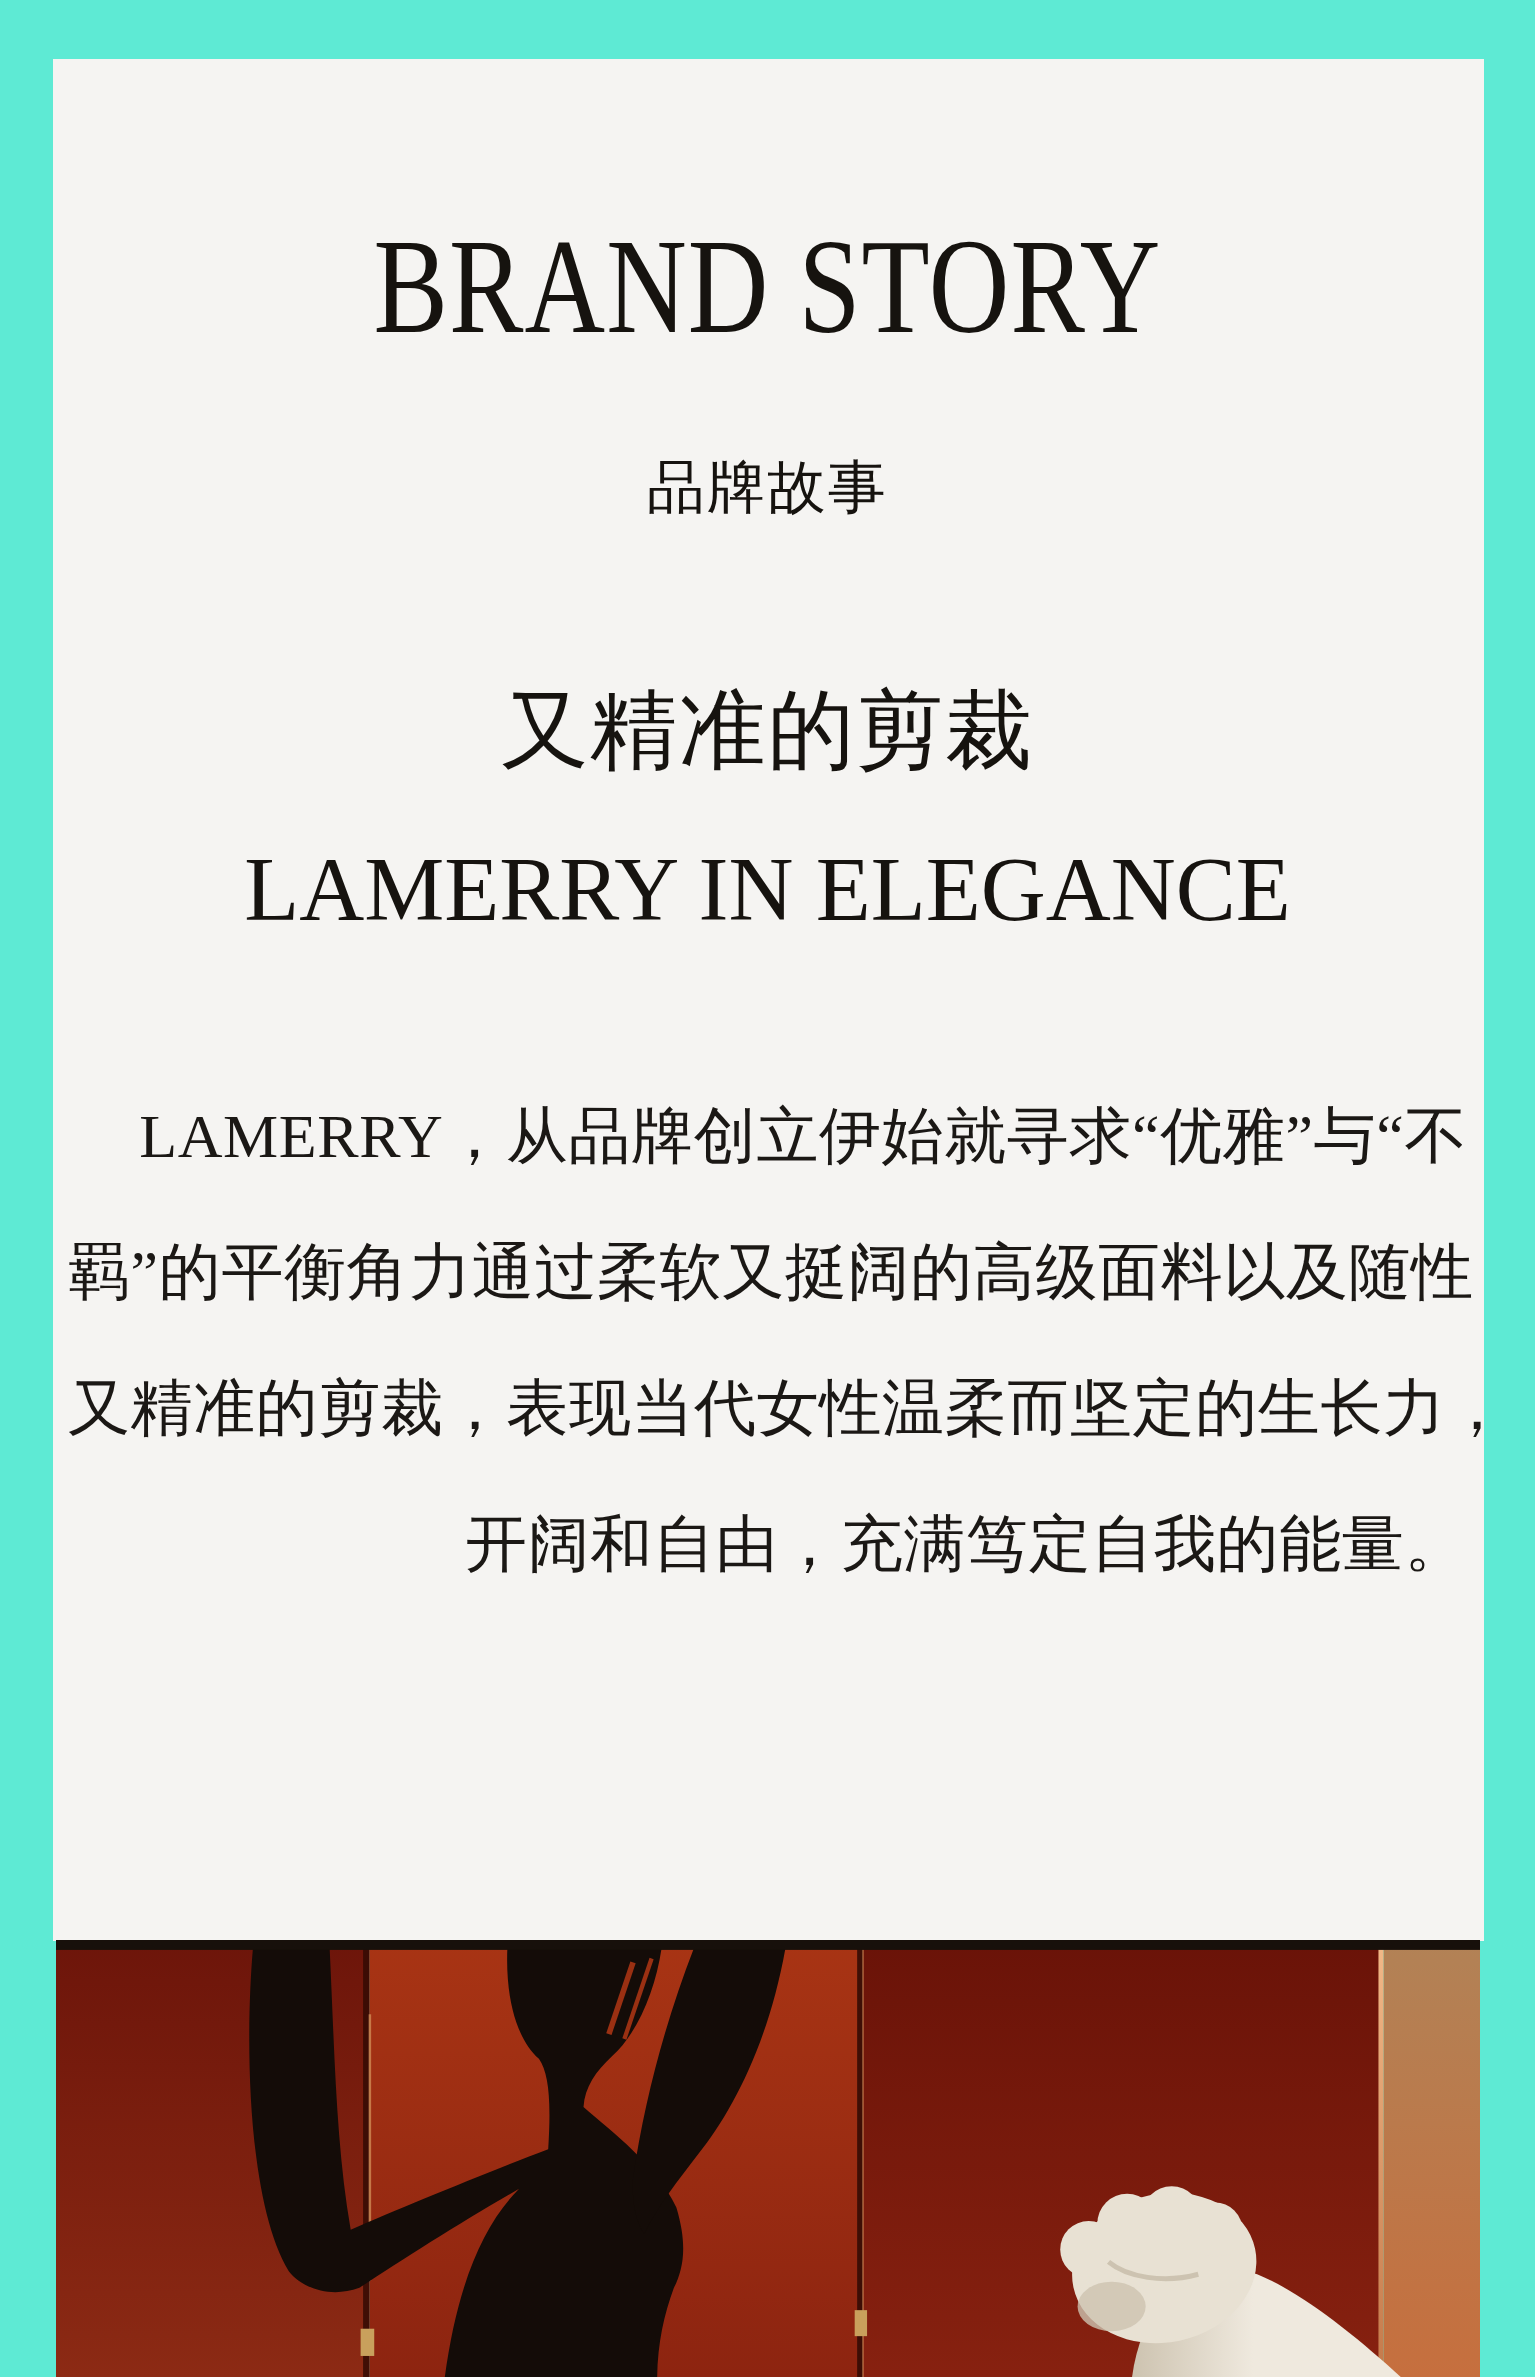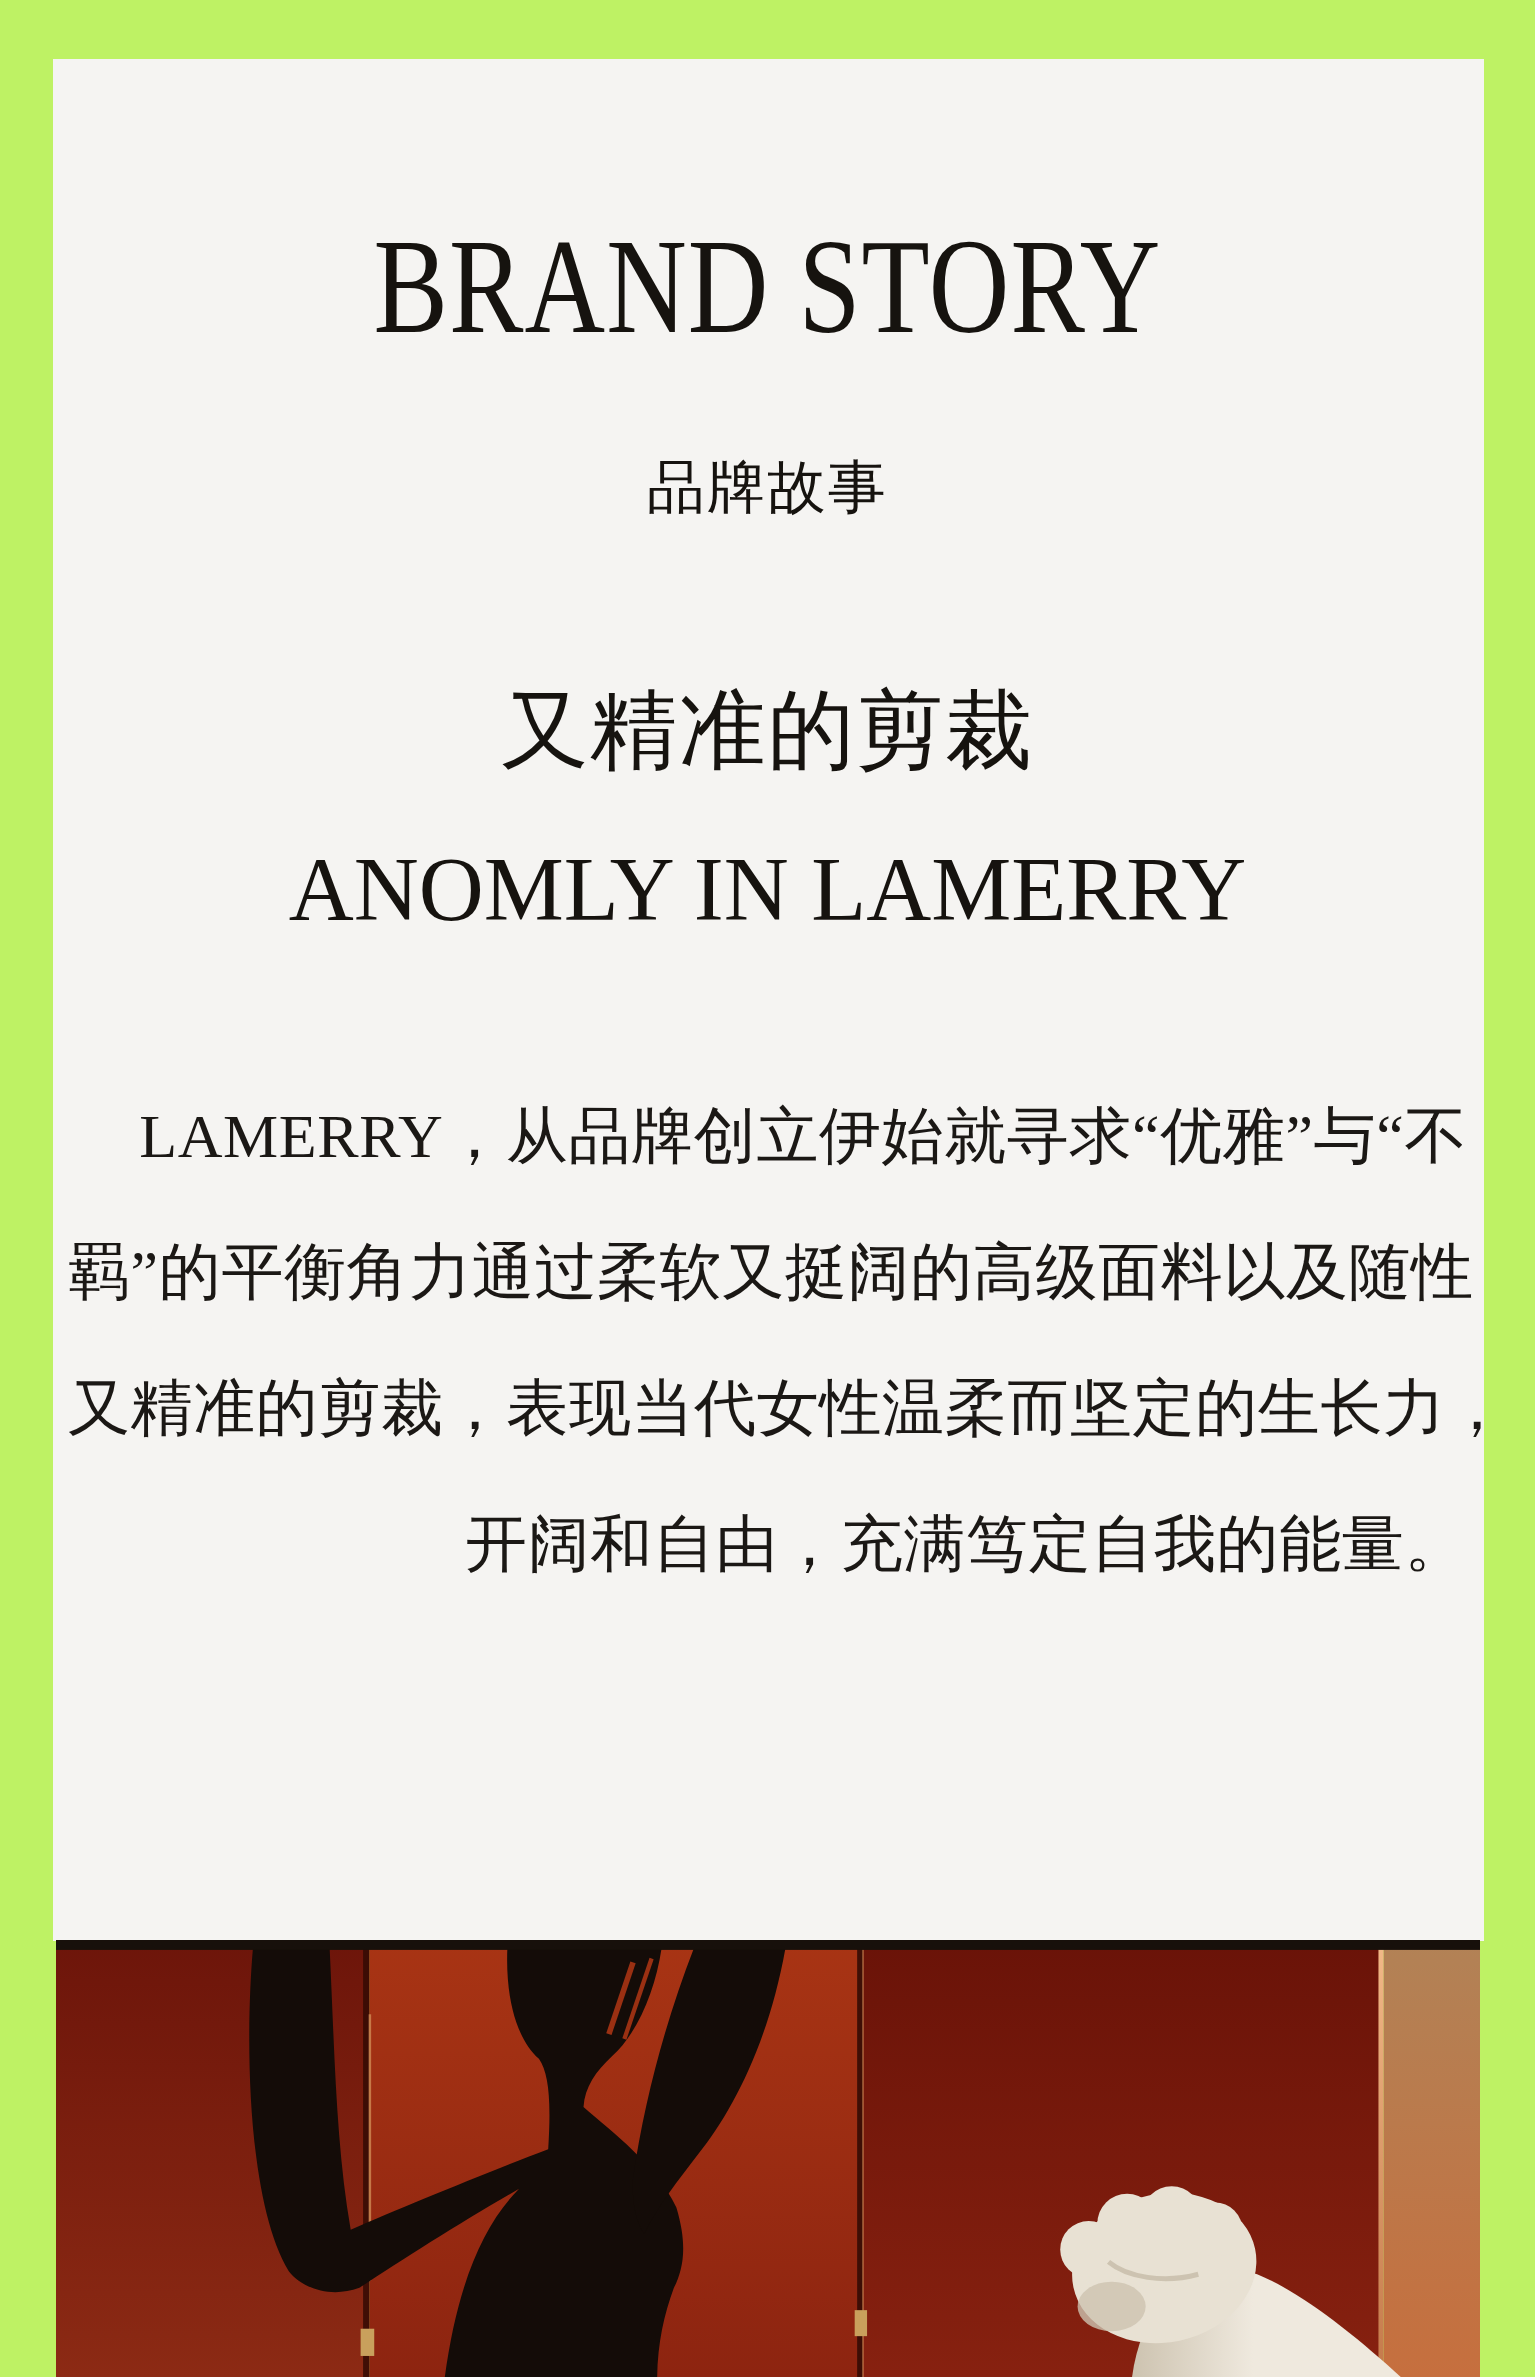--- a/index.html
+++ b/index.html
@@ -1,18 +1,18 @@
 <!DOCTYPE html>
 <html style="font-size:10px"><head>
 <meta charset="utf-8">
 <style>
   html,body{margin:0;padding:0;background:#ffffff;}
   .stage{
     position:relative;width:1535px;height:2377px;overflow:hidden;
-    background:#bef264;
+    background:#5eead4;
     font-family:"Liberation Serif","DejaVu Serif",serif;
     color:#1c1917;
   }
   .card{
     position:absolute;left:53px;top:59px;width:1431px;height:1882px;
     background:#f5f4f2;
   }
   .center-line{position:absolute;left:0;width:100%;text-align:center;white-space:nowrap;}
   .scale-x{display:inline-block;transform:scaleX(0.82);transform-origin:center;}
   .title-en{top:218px;font-size:136px;line-height:1;letter-spacing:0.01em;color:#16130f;}
@@ -43,21 +43,21 @@
 
   <div class="center-line title-zh">
     <span>品牌故事</span>
   </div>
 
   <div class="center-line tagline-zh">
     <span>又精准的剪裁</span>
   </div>
 
   <div class="center-line tagline-en">
-    <span>ANOMLY IN LAMERRY</span>
+    <span>LAMERRY IN ELEGANCE</span>
   </div>
 
   <div class="paragraph">
     <div>LAMERRY，从品牌创立伊始就寻求“优雅”与“不</div>
     <div>羁”的平衡角力通过柔软又挺阔的高级面料以及随性</div>
     <div>又精准的剪裁，表现当代女性温柔而坚定的生长力，</div>
     <div>开阔和自由，充满笃定自我的能量。</div>
   </div>
 
   <div class="photo">

